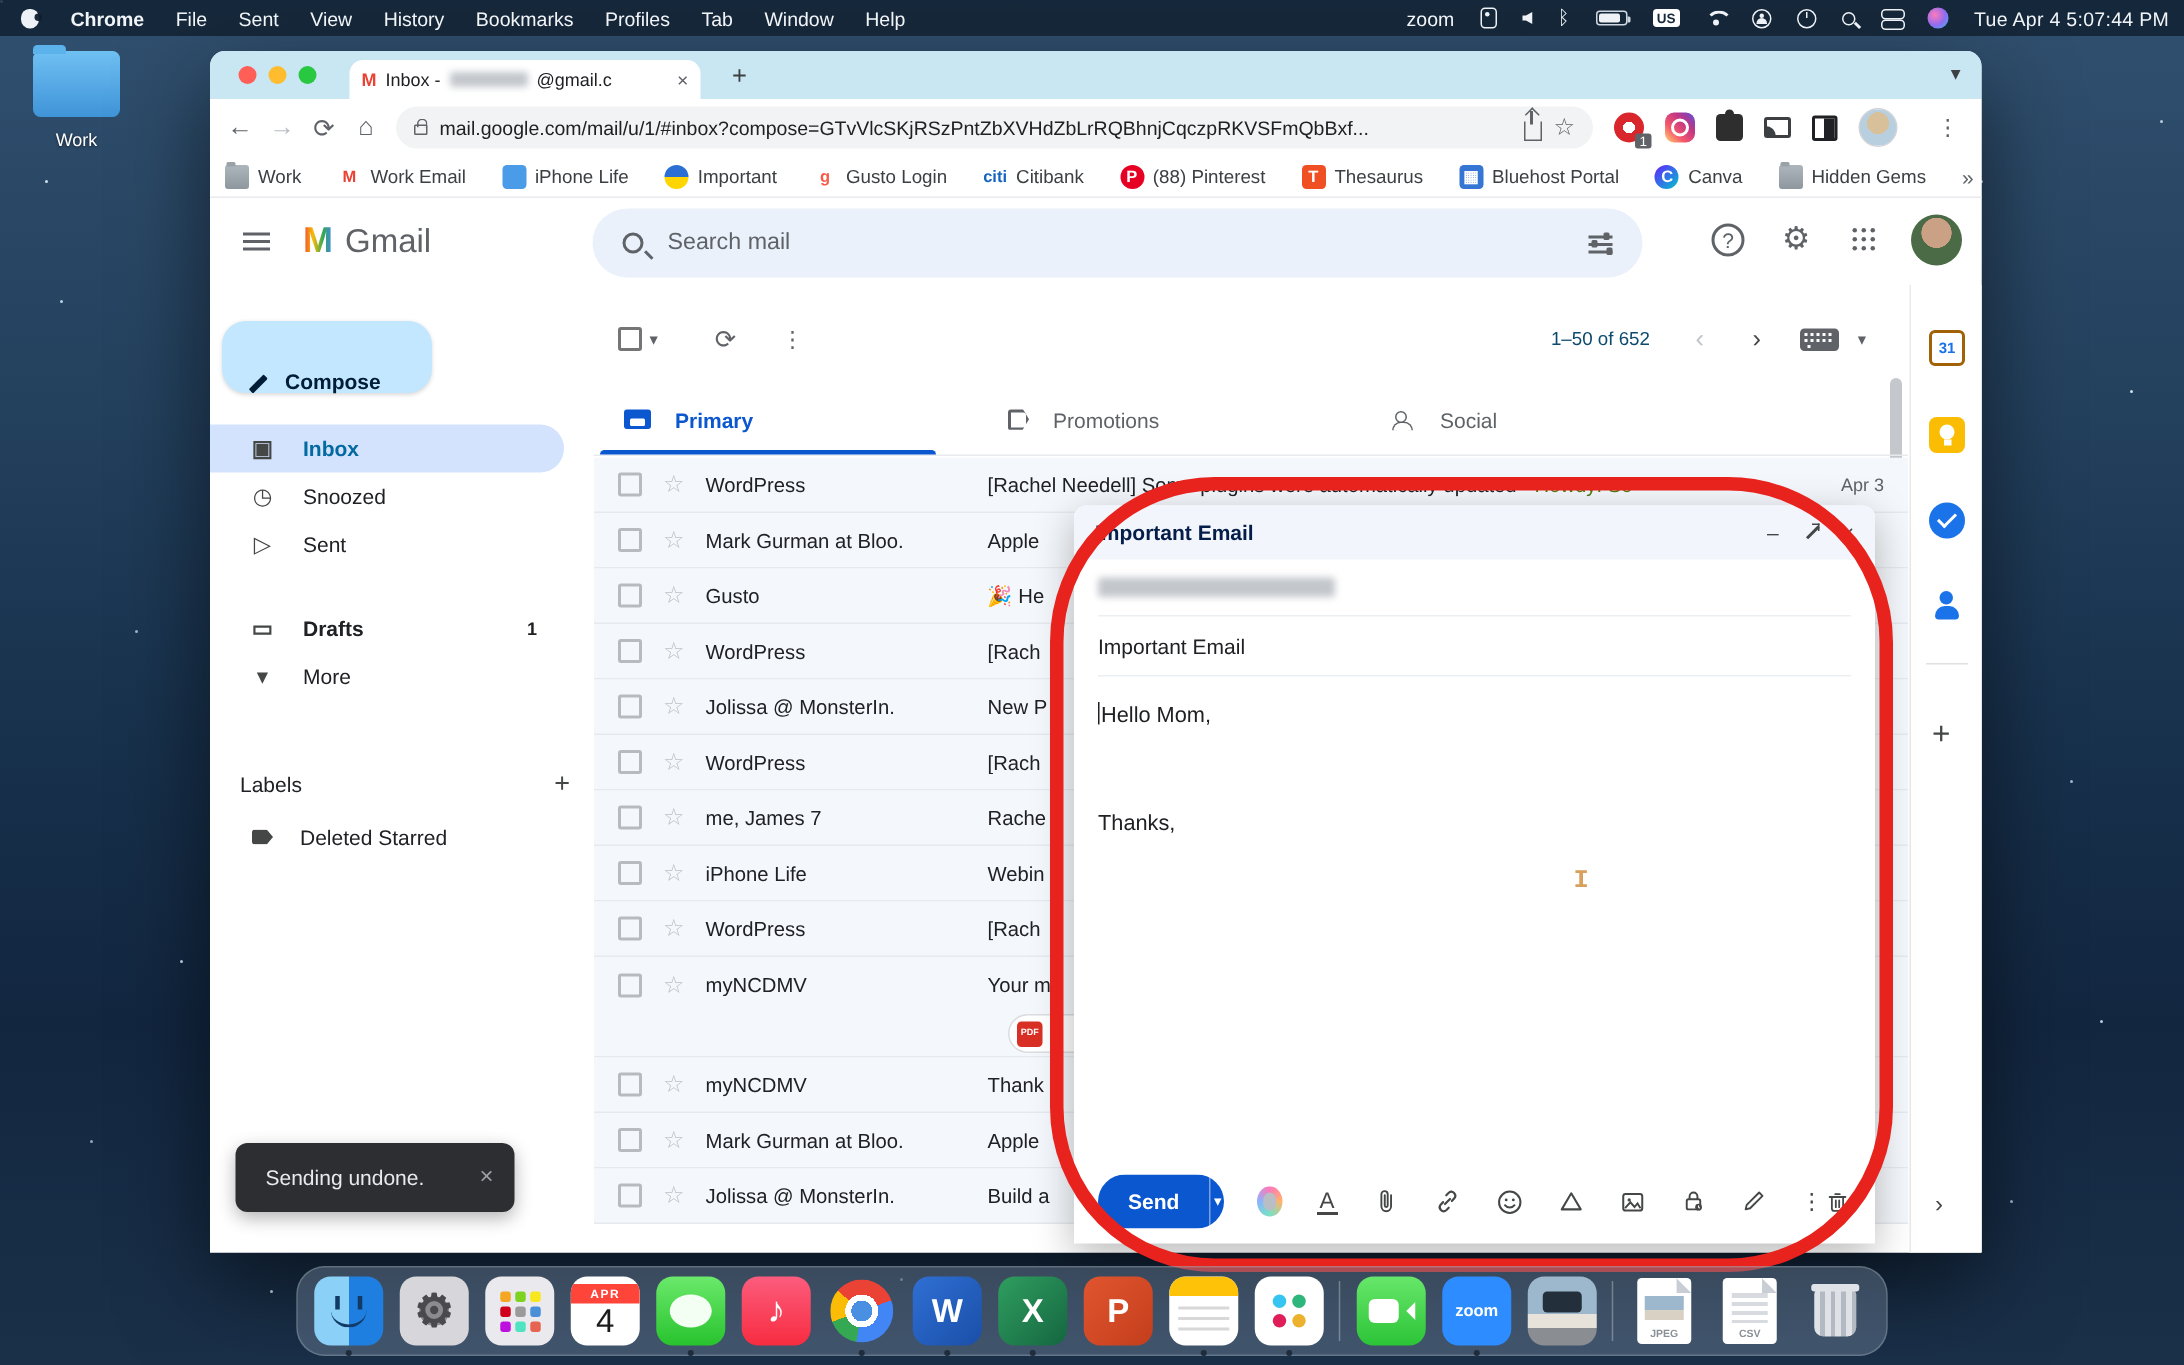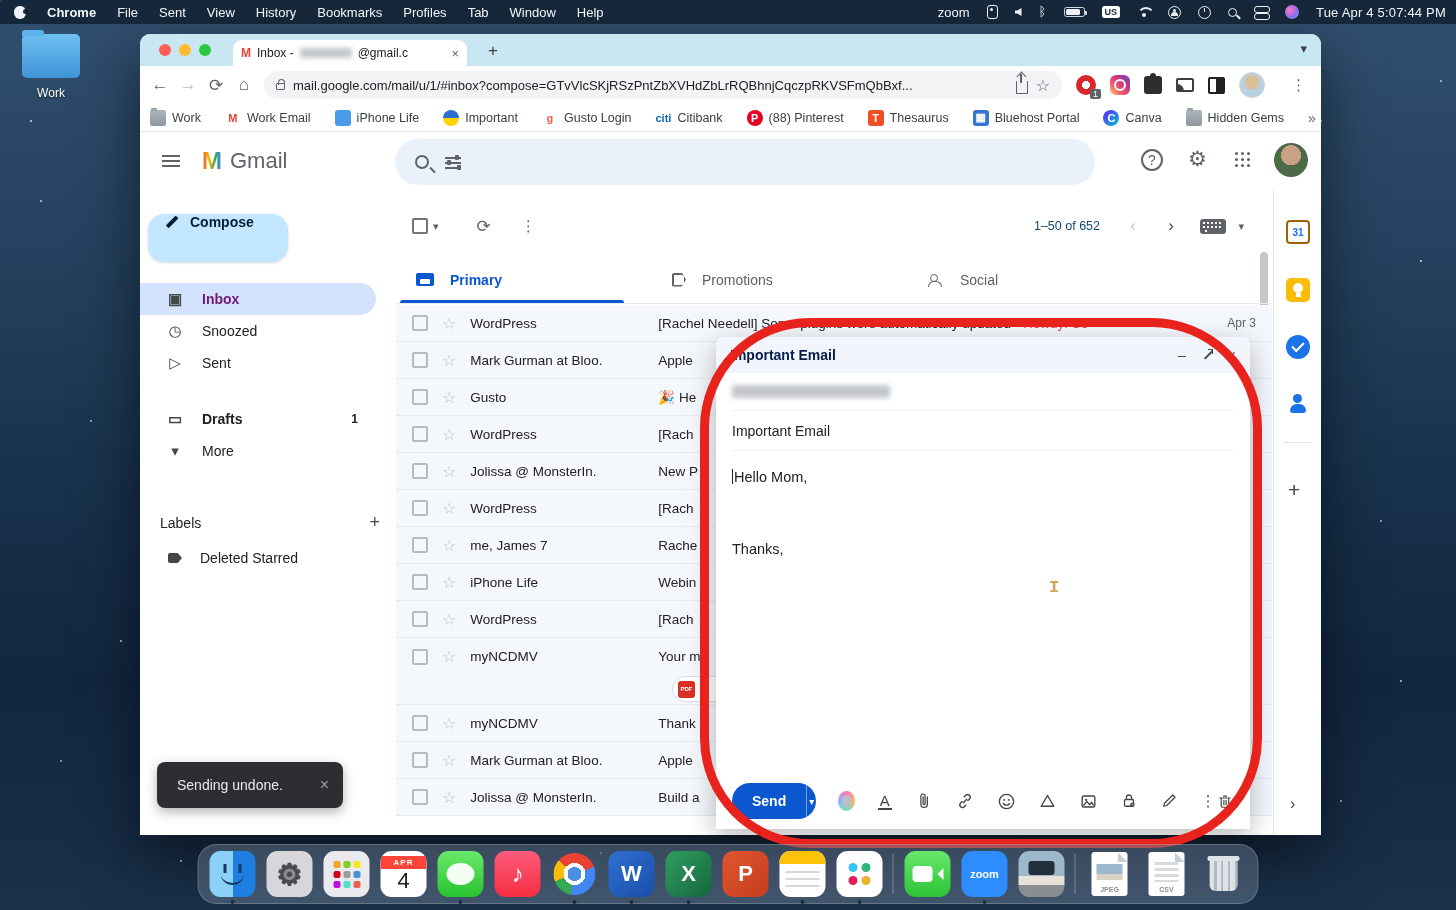--- a/index.html
+++ b/index.html
@@ -129,28 +129,28 @@
   .gm-head .gear { position:absolute; left:1048px; top:15px; font-size:21px; color:#5f6368; }
   .apps-grid { position:absolute; left:1095px; top:20px; width:16px; height:16px; }
   .apps-grid::before { content:""; position:absolute; width:3px; height:3px; border-radius:50%; background:#5f6368;
     box-shadow:6px 0 #5f6368,12px 0 #5f6368,0 6px #5f6368,6px 6px #5f6368,12px 6px #5f6368,0 12px #5f6368,6px 12px #5f6368,12px 12px #5f6368; }
   .avatar-big { position:absolute; left:1134px; top:11px; width:34px; height:34px; border-radius:50%;
     background:radial-gradient(circle at 50% 36%, #caa184 0 36%, #4b6b46 37%); }
 
   .gm-body { position:absolute; left:0; top:58px; right:0; bottom:0; }
   .gm-side { position:absolute; left:0; top:0; width:256px; bottom:0; }
   .compose-btn { position:absolute; left:8px; top:24px; width:140px; height:48px; border-radius:16px; background:#c2e7ff;
-    display:flex; align-items:flex-start; gap:12px; padding-left:16px; font-size:14px; font-weight:bold; color:#001d35;
+    display:flex; align-items:flex-end; gap:12px; padding-left:16px; font-size:14px; font-weight:bold; color:#001d35;
     box-shadow:0 1px 3px rgba(0,0,0,.15); }
   .pencil { width:14px; height:14px; position:relative; }
   .pencil::before { content:""; position:absolute; left:1px; top:6px; width:14px; height:3.5px; background:#001d35; transform:rotate(-45deg); border-radius:1px; }
   .nav-list { position:absolute; left:0; top:93px; right:20px; }
   .nav-item { height:32px; display:flex; align-items:center; border-radius:0 16px 16px 0; padding-left:26px; gap:18px;
     font-size:14px; color:#202124; position:relative; }
-  .nav-item.active { background:#d3e3fd; font-weight:bold; color:#701a75; }
+  .nav-item.active { background:#d3e3fd; font-weight:bold; color:#0369a1; }
   .nav-item.bold { font-weight:bold;margin-top:24px; }
   .nav-item .cnt { position:absolute; right:18px; font-size:12px; }
   .ni { width:18px; text-align:center; font-size:15px; color:#444746; }
   .ni-inbox::before{content:"▣";} .ni-star::before{content:"☆";} .ni-clock::before{content:"◷";}
   .ni-send::before{content:"▷";} .ni-draft::before{content:"▭";} .ni-chevron::before{content:"▾";}
   .labels-row { position:absolute; left:20px; top:322px; right:16px; display:flex; align-items:center; }
   .labels-row .lt { font-size:14px; color:#202124; }
   .labels-row .plus { margin-left:auto; font-size:18px; color:#444746; }
   .label-item { position:absolute; left:0; top:352px; height:32px; display:flex; align-items:center; padding-left:28px; gap:18px; font-size:14px; color:#202124; }
   .tag-ic { width:14px; height:10px; background:#444746; border-radius:2px 4px 4px 2px; clip-path:polygon(0 0,70% 0,100% 50%,70% 100%,0 100%); }
@@ -183,21 +183,21 @@
   .tb-ppl::after { content:""; position:absolute; left:0; bottom:-1px; width:12px; height:5px; border:1.6px solid #5f6368; border-bottom:none; border-radius:6px 6px 0 0; }
 
   .rows { position:absolute; left:0; top:115px; right:0; bottom:0; overflow:hidden; }
   .mrow { height:37px; display:flex; align-items:center; background:#f4f7fb; border-bottom:1px solid #e6eaf0; position:relative; }
   .mrow.tall { height:67px; align-items:flex-start; }
   .mrow .line1 { display:flex; align-items:center; width:100%; height:37px; }
   .mrow .cbx { margin-left:16px; border-color:#b7bbc0; flex:none; }
   .mrow .st { color:#bdc1c6; font-size:16px; margin-left:14px; flex:none; }
   .mrow .sender { width:188px; margin-left:14px; font-size:13.5px; color:#202124; white-space:nowrap; overflow:hidden; flex:none; }
   .mrow .subj { font-size:13.5px; color:#202124; white-space:nowrap; overflow:hidden; flex:1; }
-  .mrow .snip { color:#ef4444; }
+  .mrow .snip { color:#4d7c0f; }
   .mrow .dt { font-size:12px; color:#5f6368; margin:0 16px 0 8px; flex:none; }
   .chipline { position:absolute; left:276px; top:38px; }
   .chip { display:inline-flex; align-items:center; gap:6px; height:26px; border:1px solid #dadce0; border-radius:14px; background:#fff; padding:0 40px 0 5px; }
   .pdf-sq { width:17px; height:17px; border-radius:3px; background:#d93025; color:#fff; font-size:6px; font-weight:bold; display:flex; align-items:center; justify-content:center; }
 
   .gm-panel { position:absolute; right:0; top:0; width:48px; bottom:0; border-left:1px solid #e9eaee; background:#fff; }
   .sp-ic { position:absolute; left:12px; width:24px; height:24px; }
   .sp-cal { top:30px; background:#fff; border:2px solid #a16207; border-radius:4px; color:#1a73e8; font-size:10px; font-weight:bold; display:flex; align-items:center; justify-content:center; }
   .sp-keep { top:88px; background:#fbbc04; border-radius:5px; }
   .sp-keep::before { content:""; position:absolute; left:7px; top:5px; width:10px; height:10px; border-radius:50%; background:#fff; }
@@ -446,20 +446,21 @@
 
   <div class="gmail">
     <div class="gm-head">
       <span class="hamburger"></span>
       <span class="gm-logo">
         <span class="m">M</span>
         <span class="txt">Gmail</span>
       </span>
       <div class="searchpill">
         <span class="mag"></span>
+        <span class="ph">Search mail</span>
         <span class="tune"></span>
       </div>
       <span class="q">?</span>
       <span class="gear">⚙</span>
       <span class="apps-grid"></span>
       <span class="avatar-big"></span>
     </div>
 
     <div class="gm-body">
 

